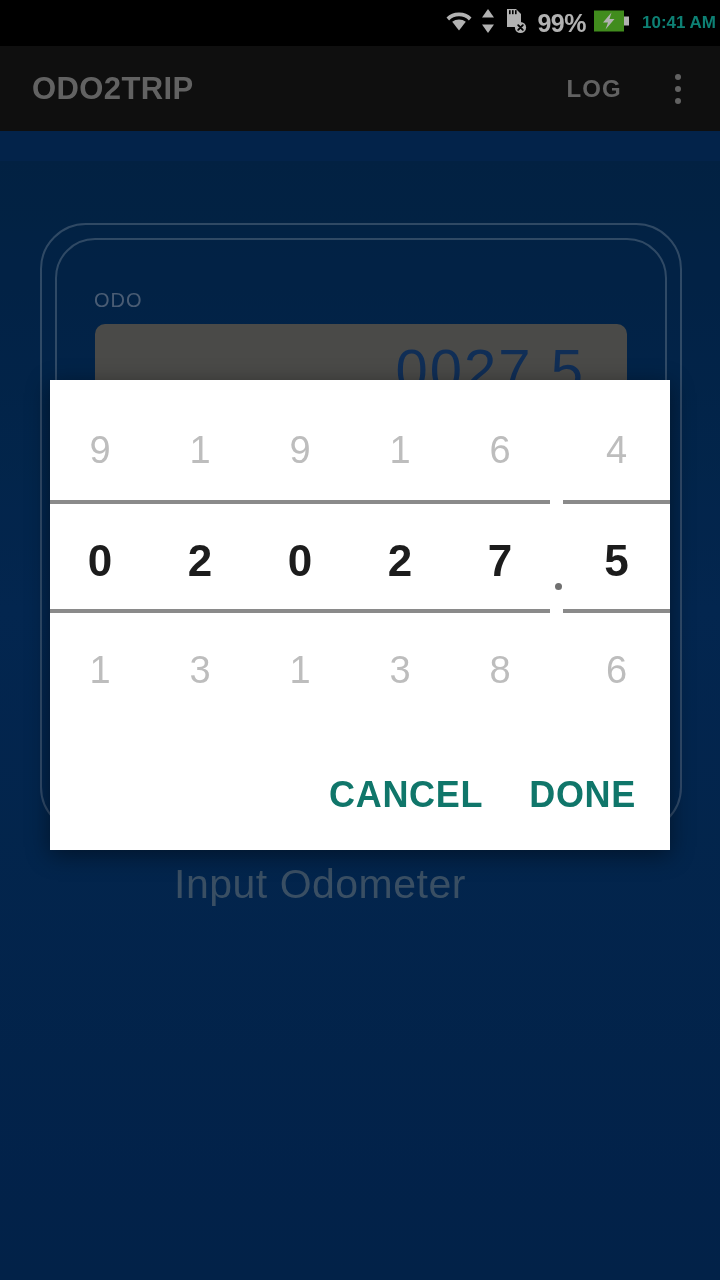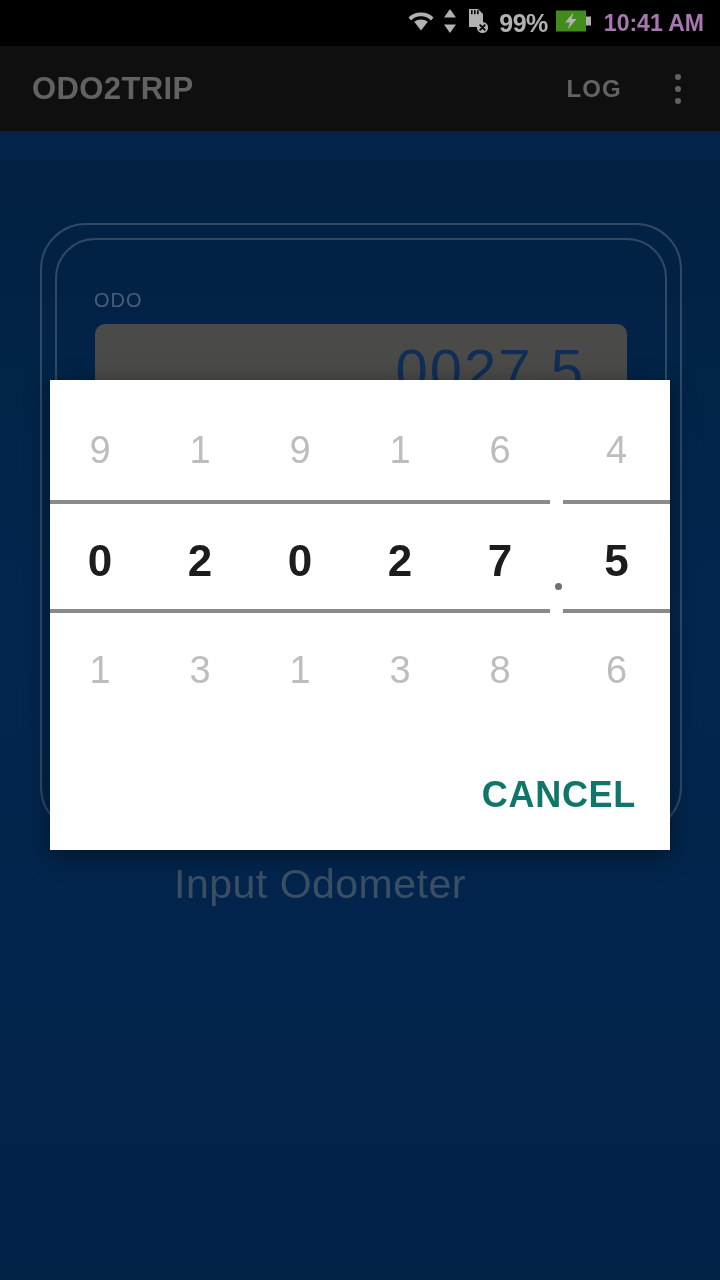--- a/index.html
+++ b/index.html
@@ -16,35 +16,35 @@
     background:#05336a;
     overflow:hidden;
   }
 
   
   .statusbar {
     position:absolute; top:0; left:0;
     width:720px; height:46px;
     background:#000;
     display:flex; align-items:center; justify-content:flex-end;
-    padding-right:16px;
+    padding-right:4px;
     color:#fff;
   }
   .sb-group { display:flex; align-items:center; gap:7px; }
   .wifi-icon { display:block; }
   .updown-icon { display:block; }
   .sdcard-icon { display:block; }
   .sb-battpct {
     font-size:25px; font-weight:bold; letter-spacing:-0.5px;
     color:#fff; margin-left:2px;
   }
   .batt-icon { display:block; margin-left:1px; }
   .sb-time {
-    font-size:23px; font-weight:bold; letter-spacing:0px;
-    color:#f0abfc; margin-left:5px;
+    font-size:17px; font-weight:bold; letter-spacing:0px;
+    color:#14b8a6; margin-left:5px;
   }
 
   
   .appbar {
     position:absolute; top:46px; left:0;
     width:720px; height:85px;
     background:#161616;
     display:flex; align-items:center;
   }
   .app-title {
@@ -305,16 +305,17 @@
         <div class="pcell d1">3</div>
         <div class="pcell d2">1</div>
         <div class="pcell d3">3</div>
         <div class="pcell d4">8</div>
         <div class="pcell d5">6</div>
       </div>
     </div>
 
     <div class="dialog-actions">
       <button class="dlg-btn">CANCEL</button>
+      <button class="dlg-btn">DONE</button>
     </div>
   </div>
 
 </div>
 
 </body></html>

